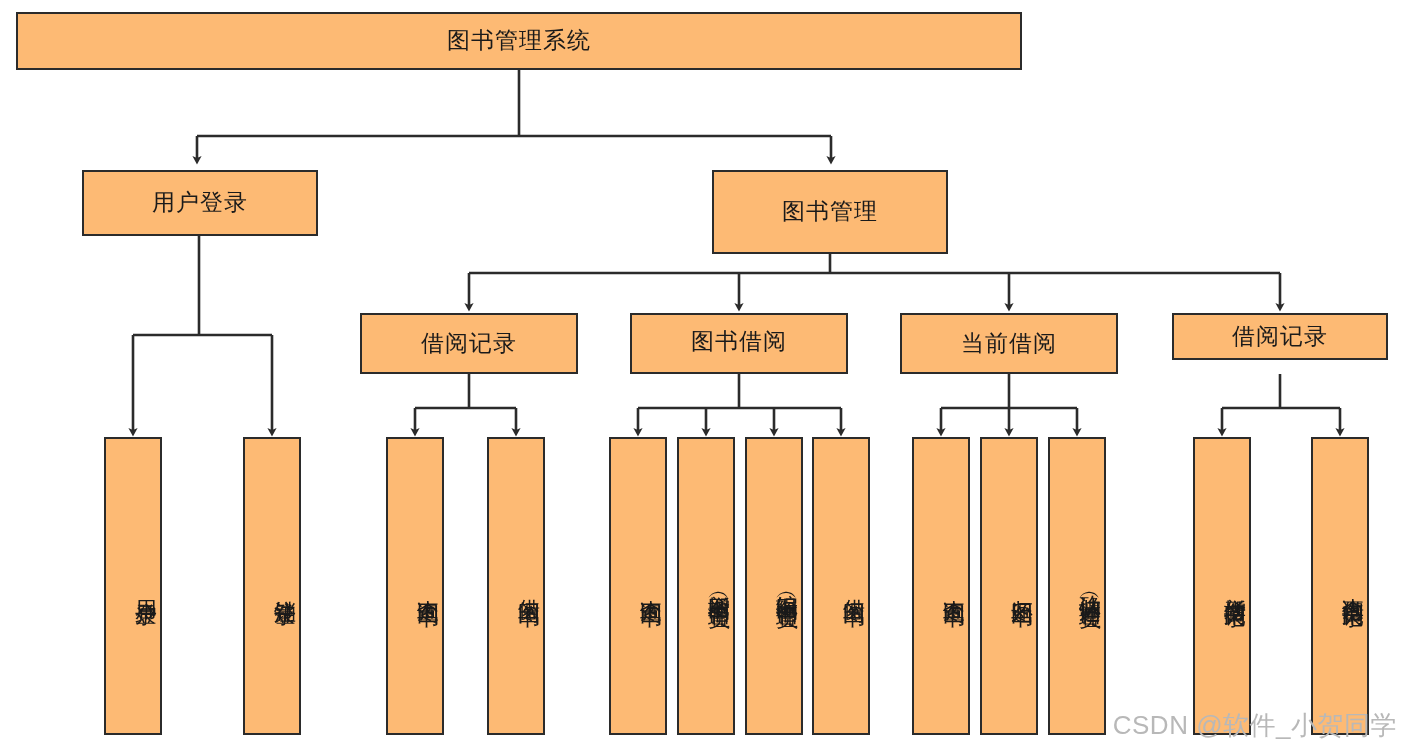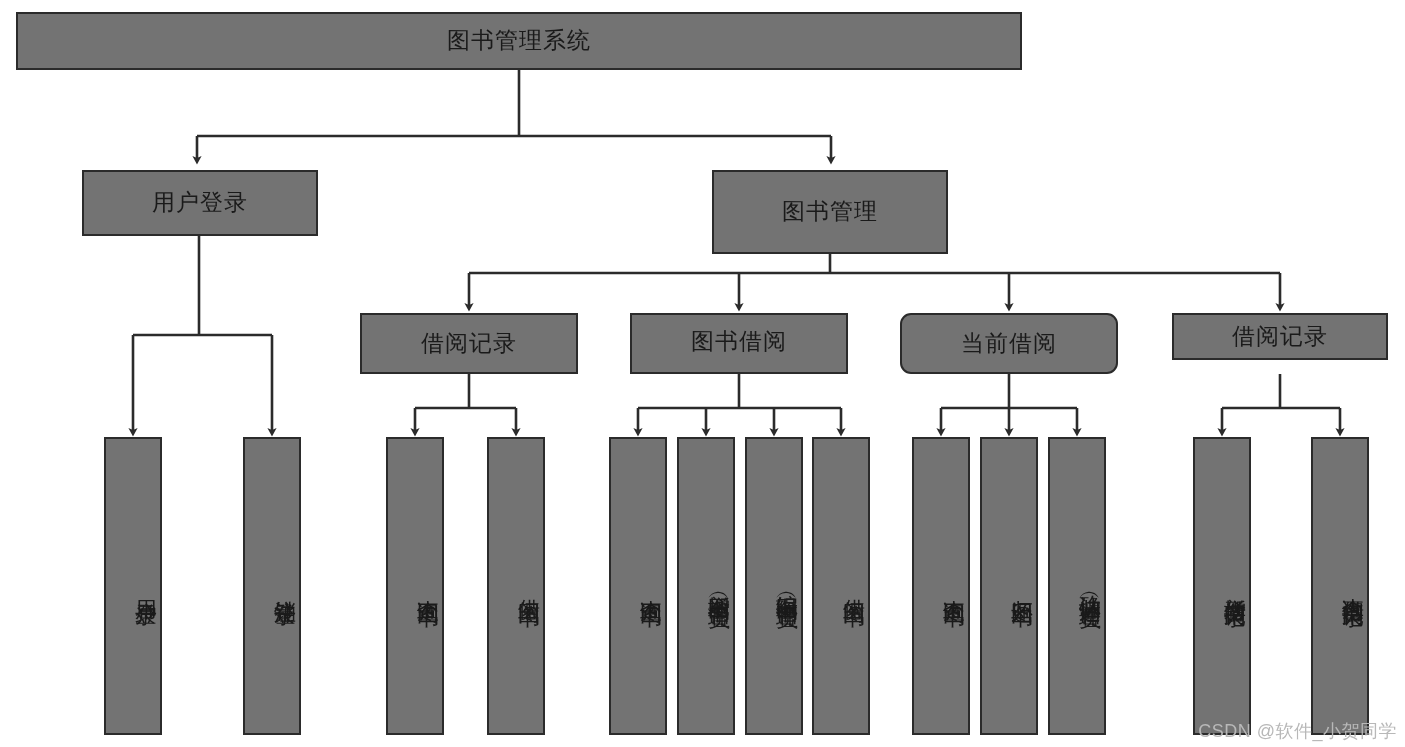--- a/index.html
+++ b/index.html
@@ -22,21 +22,21 @@
     position: absolute;
     left: 0;
     top: 0;
     width: 1405px;
     height: 747px;
     pointer-events: none;
   }
   .node {
     position: absolute;
     box-sizing: border-box;
-    background: #737373;
+    background: #fdba74;
     border: 2.5px solid #2b2b2b;
     display: flex;
     align-items: center;
     justify-content: center;
     color: #1a1a1a;
   }
   .node-h {
     font-size: 23px;
     letter-spacing: 1px;
     line-height: 1.2;
@@ -55,21 +55,21 @@
   }
   .node-v > .vlabel {
     writing-mode: vertical-rl;
     text-orientation: upright;
     display: block;
   }
   .watermark {
     position: absolute;
     right: 8px;
     bottom: 4px;
-    font-size: 18px;
+    font-size: 26px;
     color: #b8b8b8;
     white-space: nowrap;
     letter-spacing: 0.5px;
     margin-top: 24px;
   }
 </style>
 </head>
 <body>
 
 <div id="diagram">
@@ -137,21 +137,21 @@
   </div>
 
   <div class="node node-h" style="left:360px; top:313px; width:218px; height:61px;">
     <span class="hlabel">借阅记录</span>
   </div>
 
   <div class="node node-h" style="left:630px; top:313px; width:218px; height:61px;font-family:Liberation Mono, monospace;">
     <span class="hlabel">图书借阅</span>
   </div>
 
-  <div class="node node-h" style="left:900px; top:313px; width:218px; height:61px;border-radius:11px;">
+  <div class="node node-h" style="left:900px; top:313px; width:218px; height:61px;">
     <span class="hlabel">当前借阅</span>
   </div>
 
   <div class="node node-h" style="left:1172px; top:313px; width:216px; height:47px;">
     <span class="hlabel">借阅记录</span>
   </div>
 
   <div class="node node-v" style="left:104px; top:437px; width:58px; height:298px;">
     <span class="vlabel">用户登录</span>
   </div>

